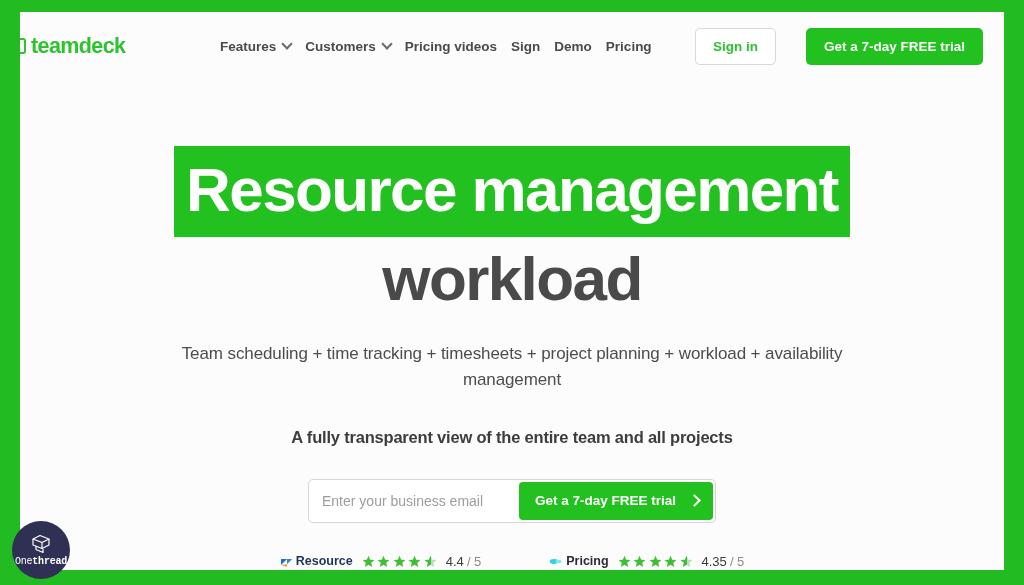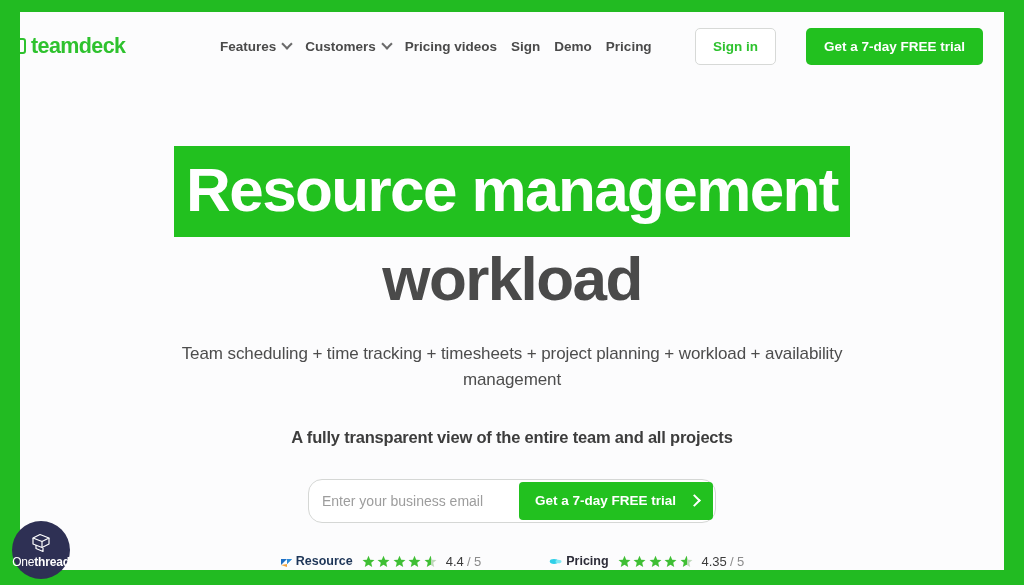--- a/index.html
+++ b/index.html
@@ -186,21 +186,21 @@
     line-height: 1.55;
     letter-spacing: -0.1px;
   }
 
   
   #signup-form {
     margin: 32px auto 0 auto;
     width: 402px;
     height: 38px;
     border: 1.5px solid #d5d7d5;
-    border-radius: 14px;
+    border-radius: 5px;
     background: #ffffff;
     display: flex;
     align-items: center;
     padding: 2px;
     box-sizing: content-box;
   }
   #email-input {
     flex: 1;
     border: none;
     outline: none;
@@ -275,23 +275,24 @@
     height: 58px;
     border-radius: 50%;
     background: #2e3054;
     display: flex;
     flex-direction: column;
     align-items: center;
     justify-content: center;
     gap: 2px;
   }
   #onethread-badge .ot-label {
-    font-size: 12px;
+    font-size: 10px;
     color: #ffffff;
     letter-spacing: -0.2px;
+    font-family: Liberation Mono, monospace;
   }
   #onethread-badge .ot-label b { font-weight: bold; }
 </style>
 </head>
 <body>
 
 <div id="frame">
   <div id="page">
 
     <div id="header">

